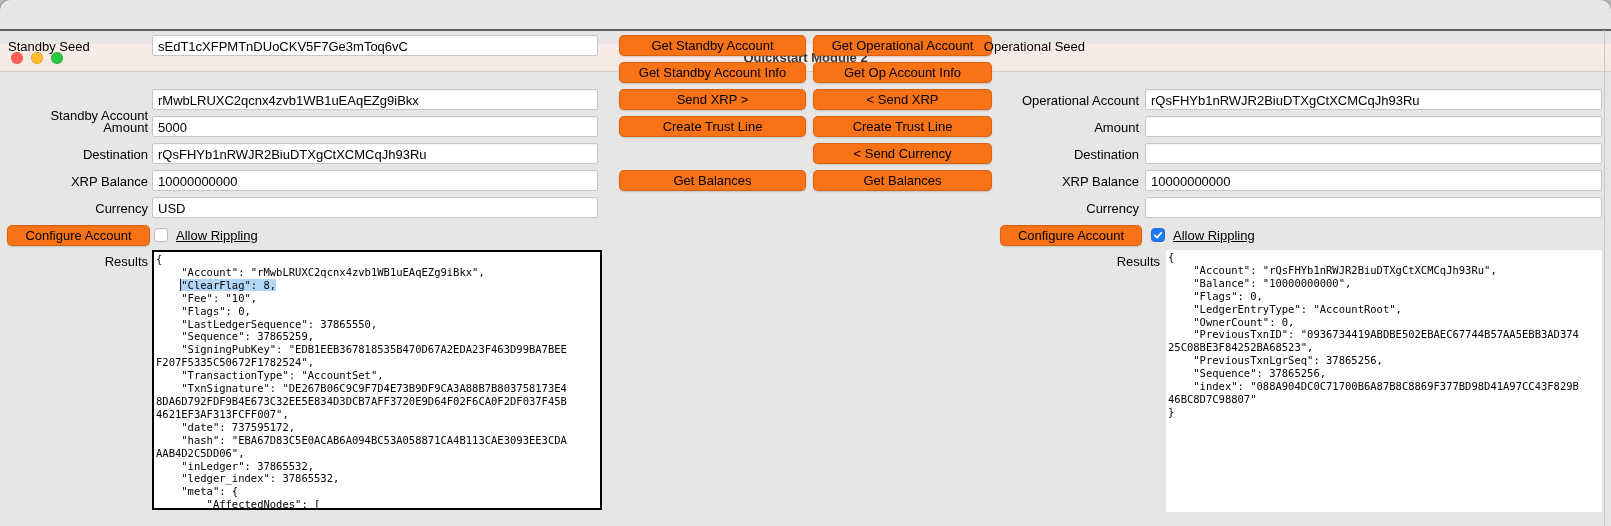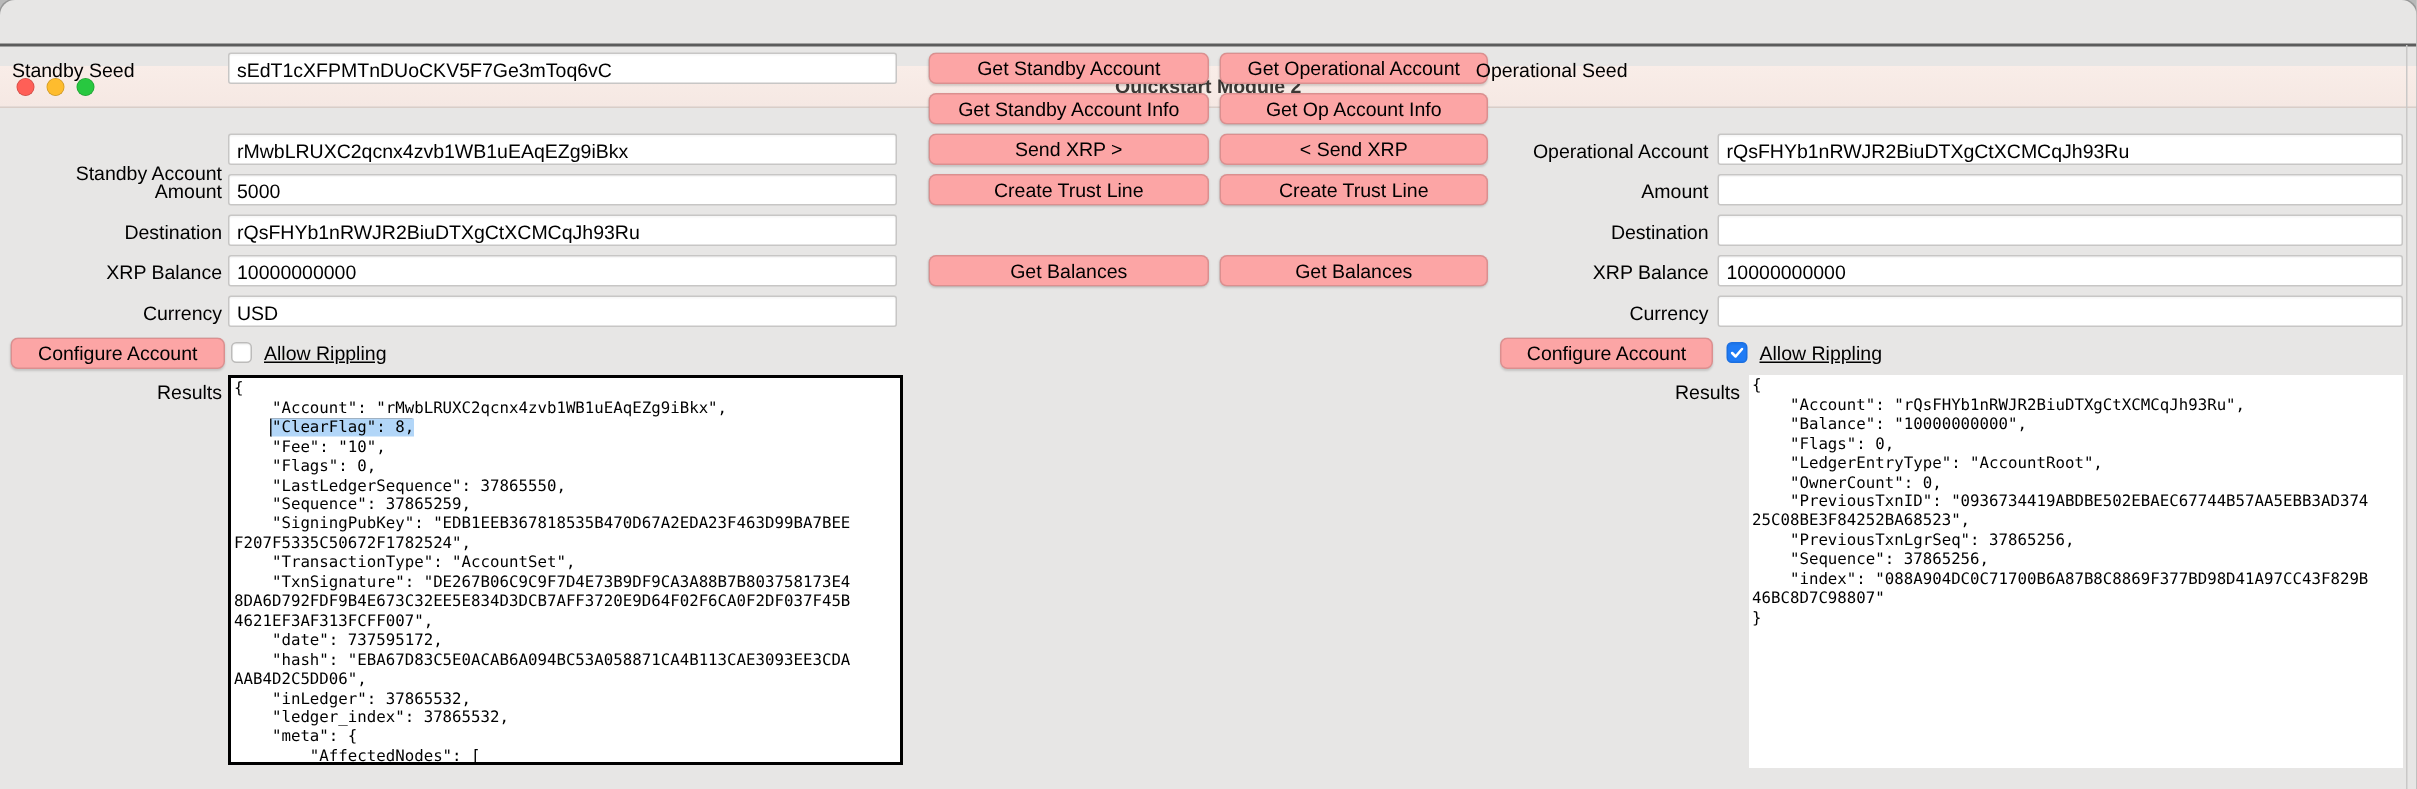--- a/index.html
+++ b/index.html
@@ -24,21 +24,21 @@
   .light.green{background:#28c840;}
   .sep{position:absolute;left:0;top:29px;width:100%;height:2px;background:#5c5c5c;}
   .lbl{position:absolute;height:21px;line-height:21px;text-align:right;white-space:nowrap;}
   .lbl.left-align{text-align:left;}
   .field{
     position:absolute;height:21px;background:#fff;border:1px solid #c7c6c5;border-radius:2px;
     font-family:"Liberation Sans",sans-serif;font-size:13px;color:#000;padding:1px 5px 0 5px;
     outline:none;box-shadow:inset 0 1px 1px rgba(0,0,0,.04);
   }
   .btn{
-    position:absolute;height:21px;background:#fca5a5;border:1px solid rgba(0,0,0,.13);border-radius:5px;
+    position:absolute;height:21px;background:#f97316;border:1px solid rgba(0,0,0,.13);border-radius:5px;
     display:flex;align-items:center;justify-content:center;white-space:nowrap;
     font-size:13px;color:#000;box-shadow:0 1px 1.5px rgba(0,0,0,.15);cursor:default;
   }
   .checkbox{
     position:absolute;width:14px;height:14px;border-radius:3.5px;background:#fff;
     border:1px solid #bcbbba;box-shadow:inset 0 1px 1px rgba(0,0,0,.05);
   }
   .checkbox.checked{background:#1f7bf5;border-color:#1b6fe0;display:flex;align-items:center;justify-content:center;}
   .checkbox.checked svg{display:block;}
   .cblabel{position:absolute;height:21px;line-height:22px;white-space:nowrap;text-decoration:underline;}
@@ -118,20 +118,21 @@
   <div class="btn" style="left:619px;top:35px;width:187px;">Get Standby Account</div>
   <div class="btn" style="left:619px;top:62px;width:187px;">Get Standby Account Info</div>
   <div class="btn" style="left:619px;top:89px;width:187px;">Send XRP &gt;</div>
   <div class="btn" style="left:619px;top:116px;width:187px;">Create Trust Line</div>
   <div class="btn" style="left:619px;top:170px;width:187px;">Get Balances</div>
 
   <div class="btn" style="left:813px;top:35px;width:179px;">Get Operational Account</div>
   <div class="btn" style="left:813px;top:62px;width:179px;">Get Op Account Info</div>
   <div class="btn" style="left:813px;top:89px;width:179px;">&lt; Send XRP</div>
   <div class="btn" style="left:813px;top:116px;width:179px;">Create Trust Line</div>
+  <div class="btn" style="left:813px;top:143px;width:179px;">&lt; Send Currency</div>
   <div class="btn" style="left:813px;top:170px;width:179px;">Get Balances</div>
 
   <div class="lbl" style="left:945px;top:36px;width:140px;">Operational Seed</div>
 
   <div class="lbl" style="left:999px;top:90px;width:140px;">Operational Account</div>
   <input class="field" style="left: 1145px; top: 89px; width: 457px;" value="rQsFHYb1nRWJR2BiuDTXgCtXCMCqJh93Ru">
 
   <div class="lbl" style="left:999px;top:117px;width:140px;">Amount</div>
   <input class="field" style="left: 1145px; top: 116px; width: 457px;" value="">
 

